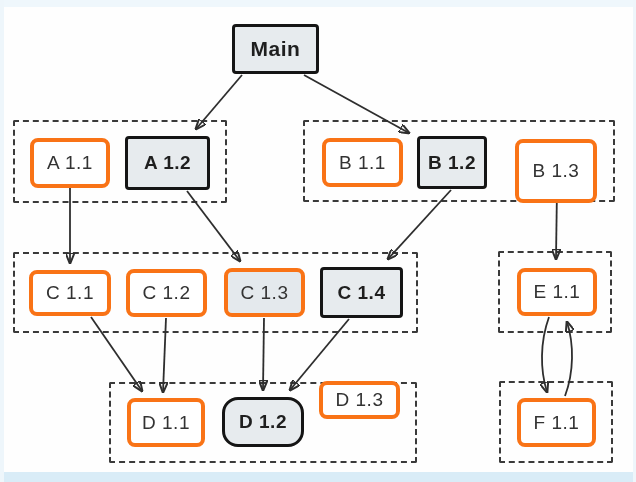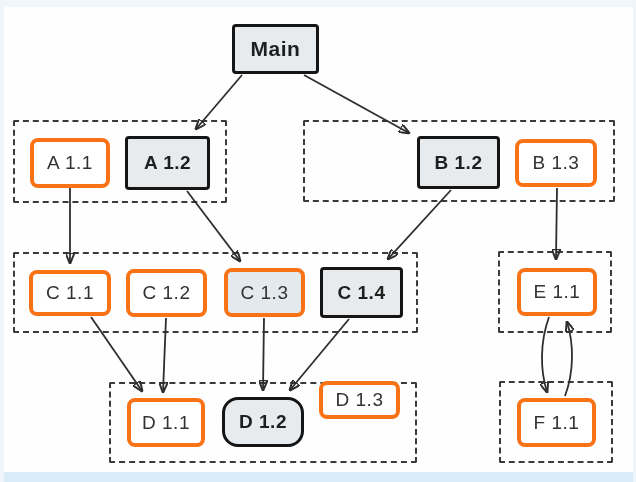--- a/index.html
+++ b/index.html
@@ -100,22 +100,23 @@
   <div class="group" style="left:13px;  top:252px; width:405px; height:81px;"></div>
   <div class="group" style="left:498px; top:251px; width:114px; height:82px;"></div>
   <div class="group" style="left:109px; top:382px; width:308px; height:81px;"></div>
   <div class="group" style="left:499px; top:381px; width:114px; height:82px;"></div>
 
   <div class="node em" style="left:223px; top:24px;  width:87px; height:50px; font-size:21px;margin-left:9px;">Main</div>
 
   <div class="node" style="left:30px;  top:138px; width:80px; height:50px;">A 1.1</div>
   <div class="node em" style="left:125px; top:136px; width:85px; height:54px;">A 1.2</div>
 
-  <div class="node em" style="left:417px; top:136px; width:83px; height:53px;">B 1.2</div>
-  <div class="node" style="left:515px; top:139px; width:82px; height:48px;">B 1.3</div>
+  <div class="node" style="left:322px; top:138px; width:81px; height:49px;">B 1.1</div>
+  <div class="node em" style="left:417px; top:136px; width:70px; height:53px;">B 1.2</div>
+  <div class="node" style="left:515px; top:139px; width:82px; height:64px;">B 1.3</div>
 
   <div class="node" style="left:29px;  top:270px; width:82px; height:46px;">C 1.1</div>
   <div class="node" style="left:126px; top:269px; width:81px; height:48px;">C 1.2</div>
   <div class="node shaded" style="left:224px; top:268px; width:81px; height:49px;">C 1.3</div>
   <div class="node em" style="left:320px; top:267px; width:83px; height:51px;text-align:center;">C 1.4</div>
 
   <div class="node" style="left:517px; top:268px; width:80px; height:48px;">E 1.1</div>
 
   <div class="node" style="left:127px; top:398px; width:78px; height:49px;">D 1.1</div>
   <div class="node em" style="left:222px; top:397px; width:82px; height:50px;border-radius:16px;">D 1.2</div>

